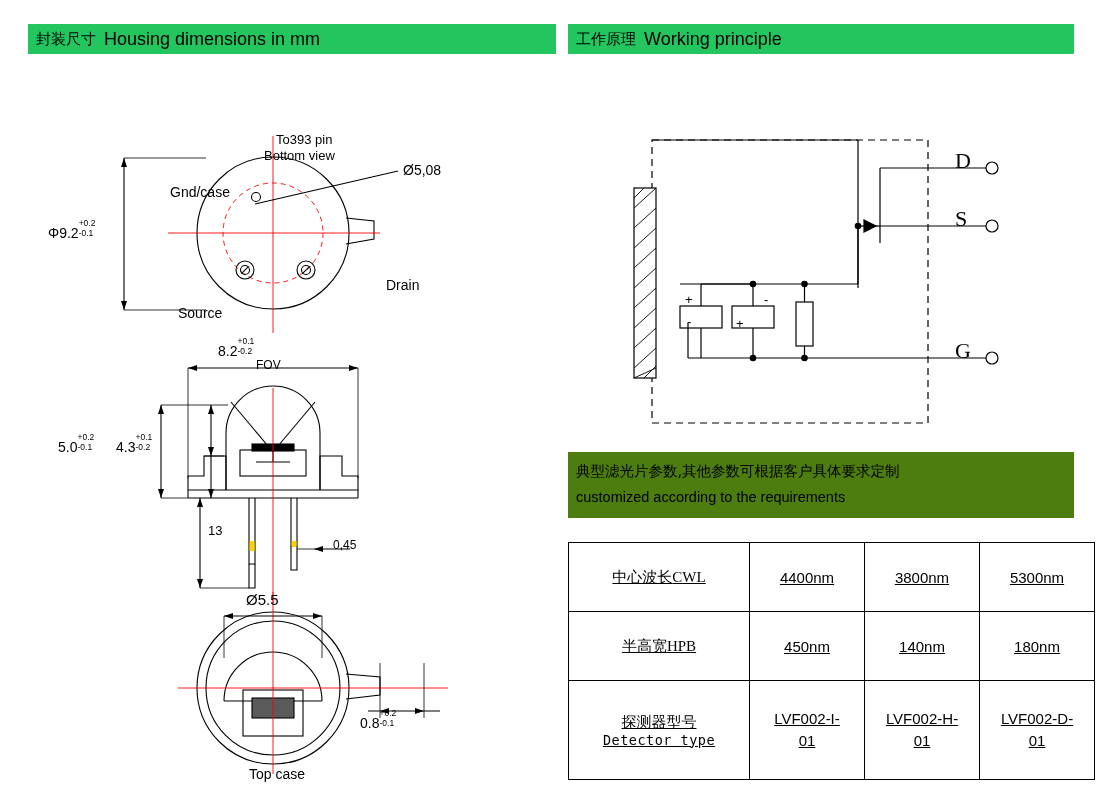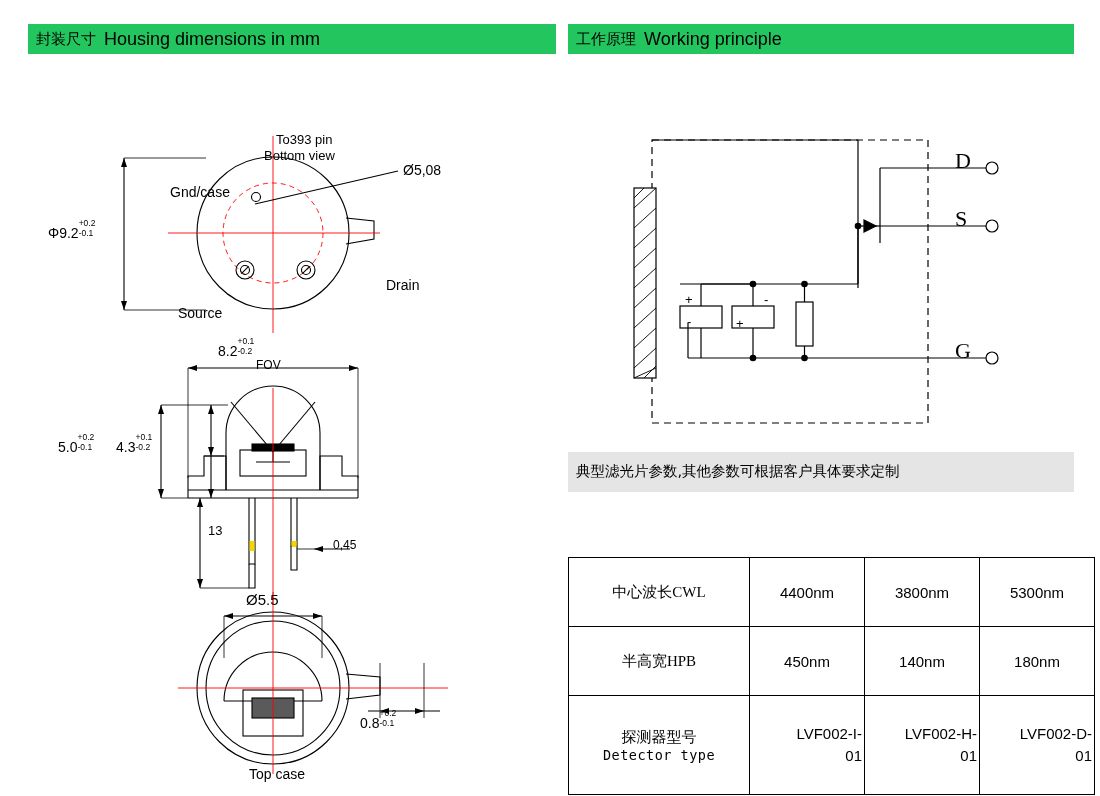--- a/index.html
+++ b/index.html
@@ -67,21 +67,21 @@
     height: 400px;
     top: 4px;
   }
 
   
   #filter-note {
     position: absolute;
     left: 568px;
     top: 452px;
     width: 506px;
-    background: #e5e5e5;
+    background: #4d7c0f;
     padding: 6px 8px 8px 8px;
     box-sizing: border-box;
   }
   #filter-note .note-cn {
     font-family: "DejaVu Sans", sans-serif;
     font-size: 14.5px;
     line-height: 26px;
     white-space: nowrap;
   }
   #filter-note .note-en {
@@ -92,24 +92,25 @@
   }
   #filter-note .note-en2 {
     font-size: 14.5px;
     line-height: 26px;
   }
 
   
   #filter-table {
     position: absolute;
     left: 568px;
-    top: 557px;
+    top: 542px;
     width: 506px;
     border-collapse: collapse;
     table-layout: fixed;
+    text-decoration: underline;
   }
   #filter-table td {
     border: 1px solid #000;
     text-align: center;
     vertical-align: middle;
     font-size: 15px;
     padding: 6px 2px;
   }
   #filter-table td.label {
     width: 176px;
@@ -129,21 +130,20 @@
     font-family: "Liberation Serif", serif;
     font-size: 15px;
   }
   .mono-lab {
     font-family: "DejaVu Sans Mono", monospace;
     font-size: 13.5px;
     letter-spacing: 0.5px;
   }
   .valwrap {
     line-height: 22px;
-    text-align: right;
   }
 
   
   .dim {
     position: absolute;
     font-size: 13px;
     font-family: "Liberation Sans", sans-serif;
     white-space: nowrap;
   }
   .tolwrap {
@@ -408,20 +408,21 @@
     </svg>
 
     <div class="dim serif-lab" style="left:387px; top:90px; font-size:22px;">D</div>
     <div class="dim serif-lab" style="left:387px; top:148px; font-size:22px;">S</div>
     <div class="dim serif-lab" style="left:387px; top:280px; font-size:22px;">G</div>
   </div>
 </div>
 
 <div id="filter-note">
   <div class="note-cn">典型滤光片参数,其他参数可根据客户具体要求定制</div>
+  <div class="note-en2">customized according to the requirements</div>
 </div>
 
 <table id="filter-table">
   <tbody>
     <tr>
       <td class="label">
         <span class="cnlab">中心波长</span><span class="enlab-serif">CWL</span>
       </td>
       <td class="val">4400nm</td>
       <td class="val">3800nm</td>

